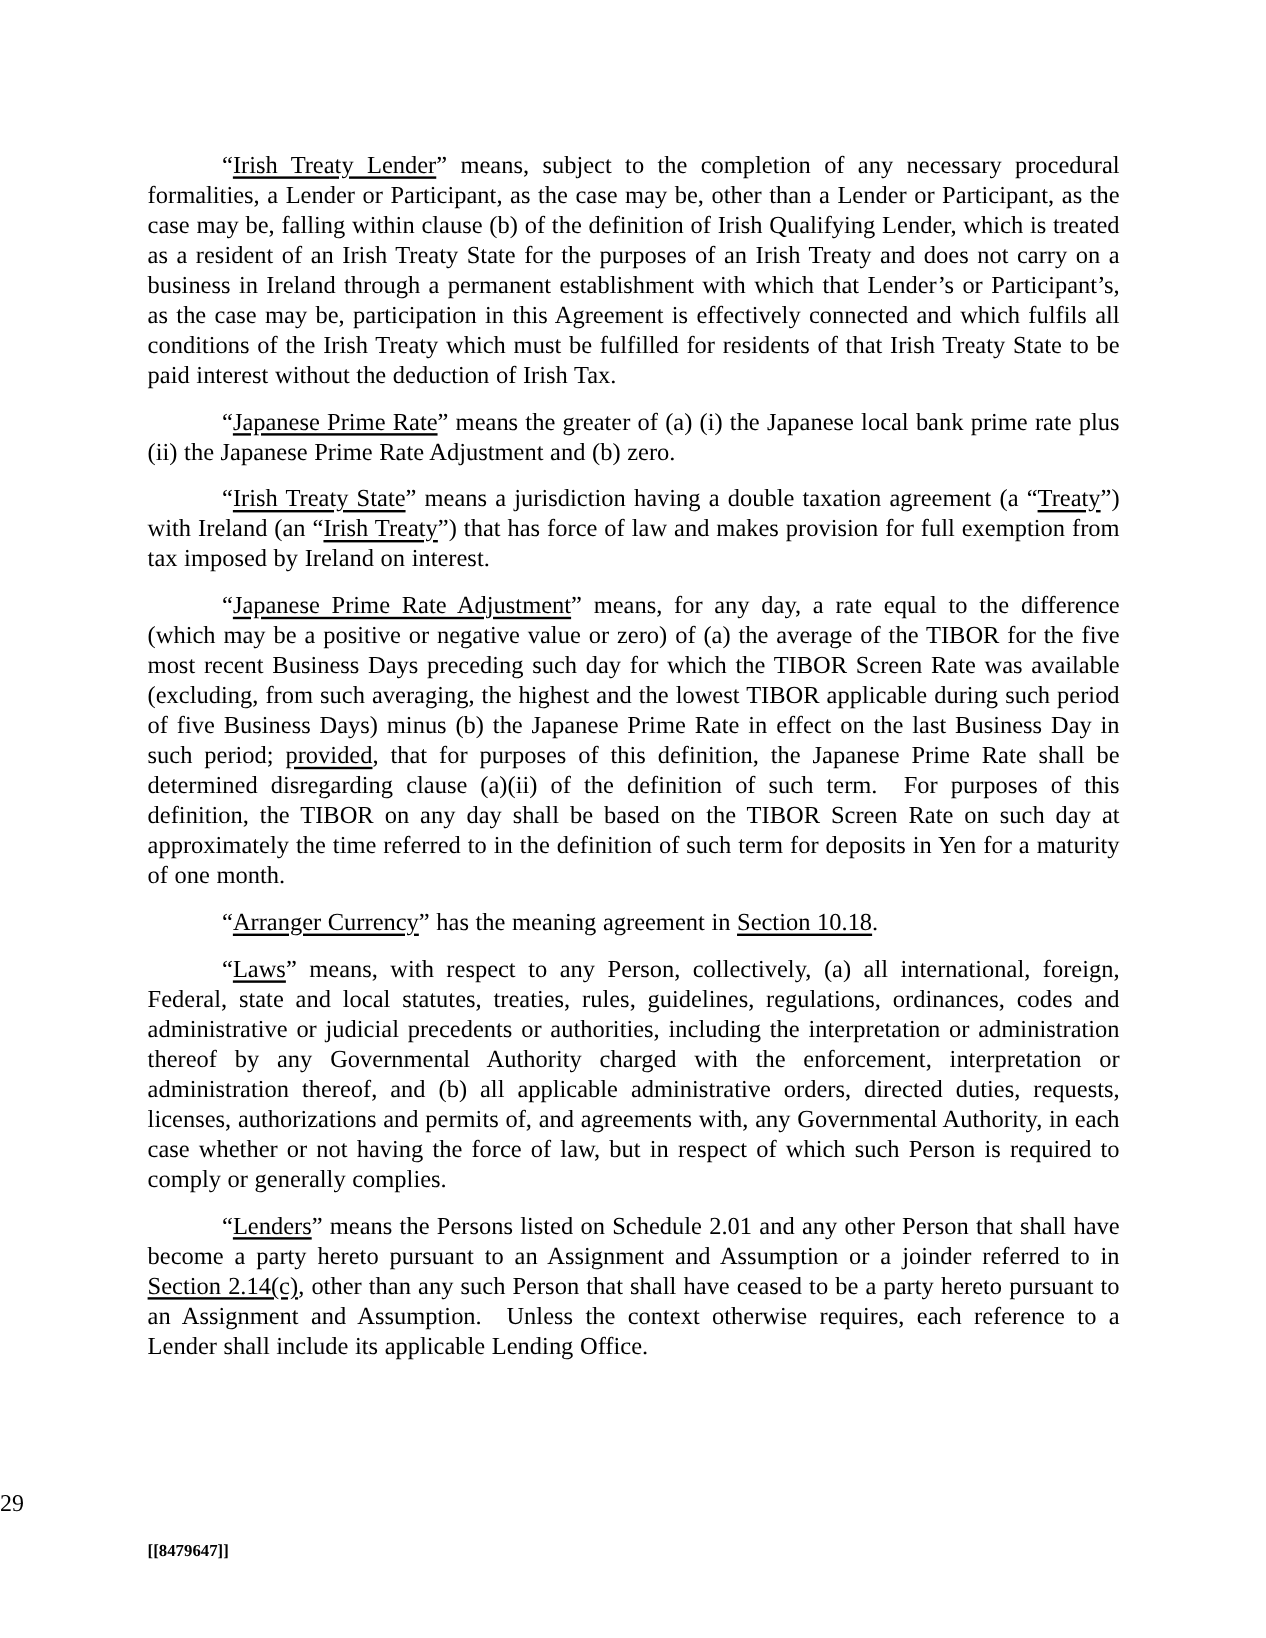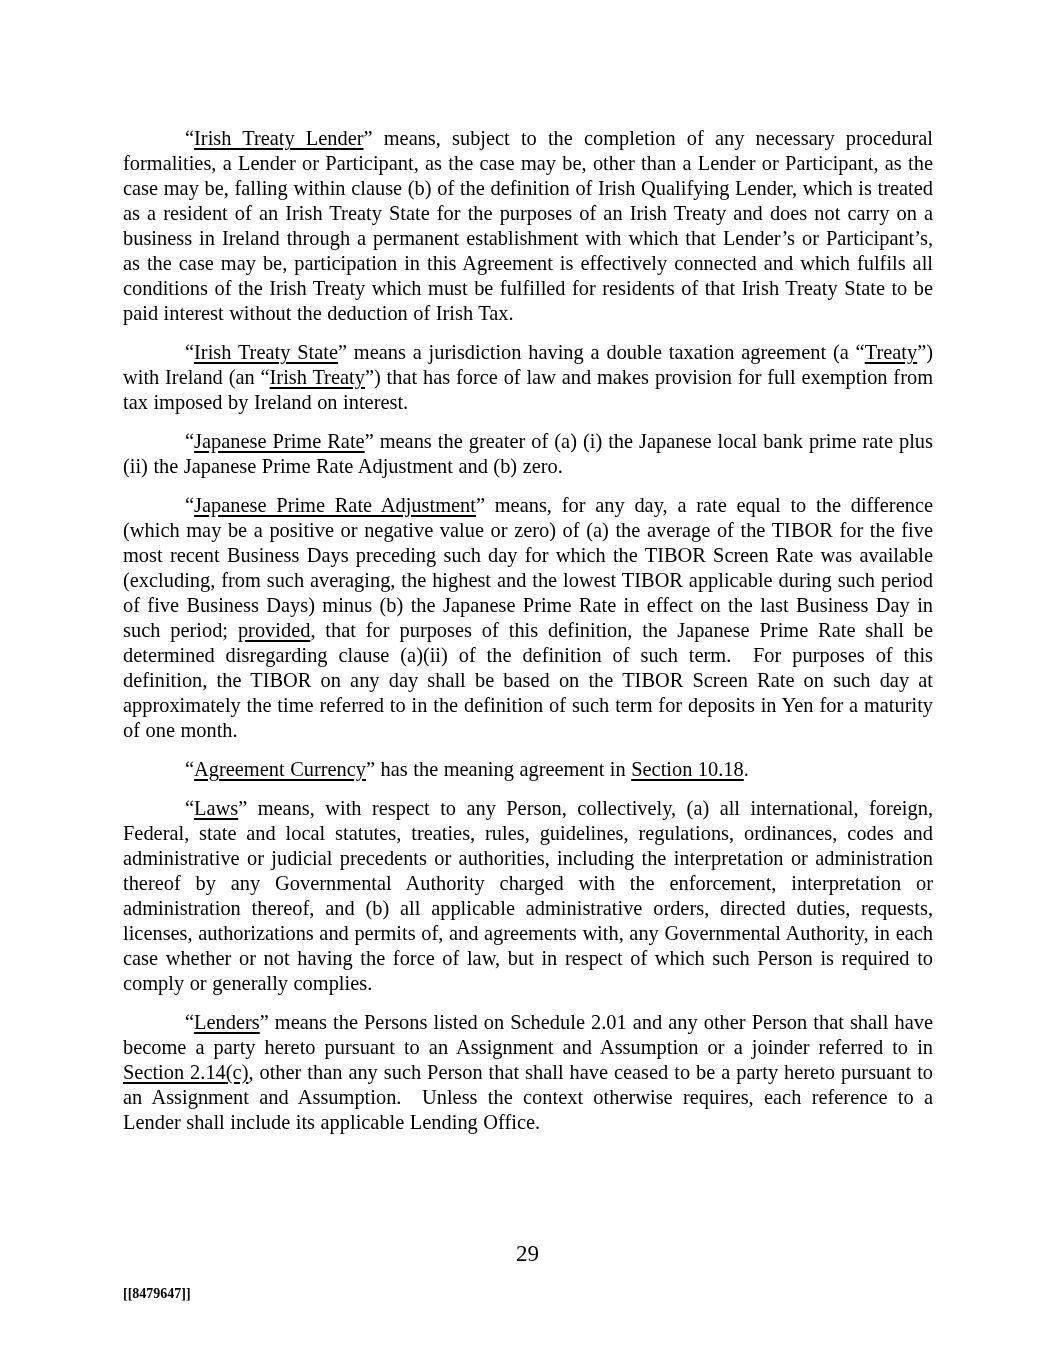--- a/index.html
+++ b/index.html
@@ -39,42 +39,42 @@
   }
   .content p span.u {
     text-decoration: underline;
     text-underline-offset: 3px;
   }
   .page-number {
     position: absolute;
     top: 1241px;
     left: 0;
     width: 1055px;
-    text-align: center;
-    font-size: 23px;
+    text-align: left;
+    font-size: 20px;
     line-height: 25px;
   }
   .doc-id {
     position: absolute;
     top: 1285px;
     left: 123px;
     font-size: 14px;
     line-height: 17px;
     font-weight: bold;
   }
 </style>
 </head>
 <body>
 
 <div class="page">
   <div class="content">
 
   <p><span>“</span><span class="u">Irish Treaty Lender</span><span>” means, subject to the completion of any necessary procedural formalities, a Lender or Participant, as the case may be, other than a Lender or Participant, as the case may be, falling within clause (b) of the definition of Irish Qualifying Lender, which is treated as a resident of an Irish Treaty State for the purposes of an Irish Treaty and does not carry on a business in Ireland through a permanent establishment with which that Lender’s or Participant’s, as the case may be, participation in this Agreement is effectively connected and which fulfils all conditions of the Irish Treaty which must be fulfilled for residents of that Irish Treaty State to be paid interest without the deduction of Irish Tax.</span></p>
+      <p><span>“</span><span class="u">Japanese Prime Rate</span><span>” means the greater of (a) (i) the Japanese local bank prime rate plus (ii) the Japanese Prime Rate Adjustment and (b) zero.</span></p>
       <p><span>“</span><span class="u">Irish Treaty State</span><span>” means a jurisdiction having a double taxation agreement (a “</span><span class="u">Treaty</span><span>”) with Ireland (an “</span><span class="u">Irish Treaty</span><span>”) that has force of law and makes provision for full exemption from tax imposed by Ireland on interest.</span></p>
-      <p><span>“</span><span class="u">Japanese Prime Rate</span><span>” means the greater of (a) (i) the Japanese local bank prime rate plus (ii) the Japanese Prime Rate Adjustment and (b) zero.</span></p>
       <p><span>“</span><span class="u">Japanese Prime Rate Adjustment</span><span>” means, for any day, a rate equal to the difference (which may be a positive or negative value or zero) of (a) the average of the TIBOR for the five most recent Business Days preceding such day for which the TIBOR Screen Rate was available (excluding, from such averaging, the highest and the lowest TIBOR applicable during such period of five Business Days) minus (b) the Japanese Prime Rate in effect on the last Business Day in such period; </span><span class="u">provided</span><span>, that for purposes of this definition, the Japanese Prime Rate shall be determined disregarding clause (a)(ii) of the definition of such term.&nbsp; For purposes of this definition, the TIBOR on any day shall be based on the TIBOR Screen Rate on such day at approximately the time referred to in the definition of such term for deposits in Yen for a maturity of one month.</span></p>
-      <p><span>“</span><span class="u">Agreement Currency</span><span>” has the meaning agreement in </span><span class="u">Section 10.18</span><span>.</span></p>
+      <p><span>“</span><span class="u">Arranger Currency</span><span>” has the meaning agreement in </span><span class="u">Section 10.18</span><span>.</span></p>
       <p><span>“</span><span class="u">Laws</span><span>” means, with respect to any Person, collectively, (a) all international, foreign, Federal, state and local statutes, treaties, rules, guidelines, regulations, ordinances, codes and administrative or judicial precedents or authorities, including the interpretation or administration thereof by any Governmental Authority charged with the enforcement, interpretation or administration thereof, and (b) all applicable administrative orders, directed duties, requests, licenses, authorizations and permits of, and agreements with, any Governmental Authority, in each case whether or not having the force of law, but in respect of which such Person is required to comply or generally complies.</span></p>
       <p><span>“</span><span class="u">Lenders</span><span>” means the Persons listed on Schedule 2.01 and any other Person that shall have become a party hereto pursuant to an Assignment and Assumption or a joinder referred to in </span><span class="u">Section 2.14(c)</span><span>, other than any such Person that shall have ceased to be a party hereto pursuant to an Assignment and Assumption.&nbsp; Unless the context otherwise requires, each reference to a Lender shall include its applicable Lending Office.</span></p>
     </div>
   <div class="page-number">29</div>
   <div class="doc-id">[[8479647]]</div>
 </div>
 
 </body></html>

